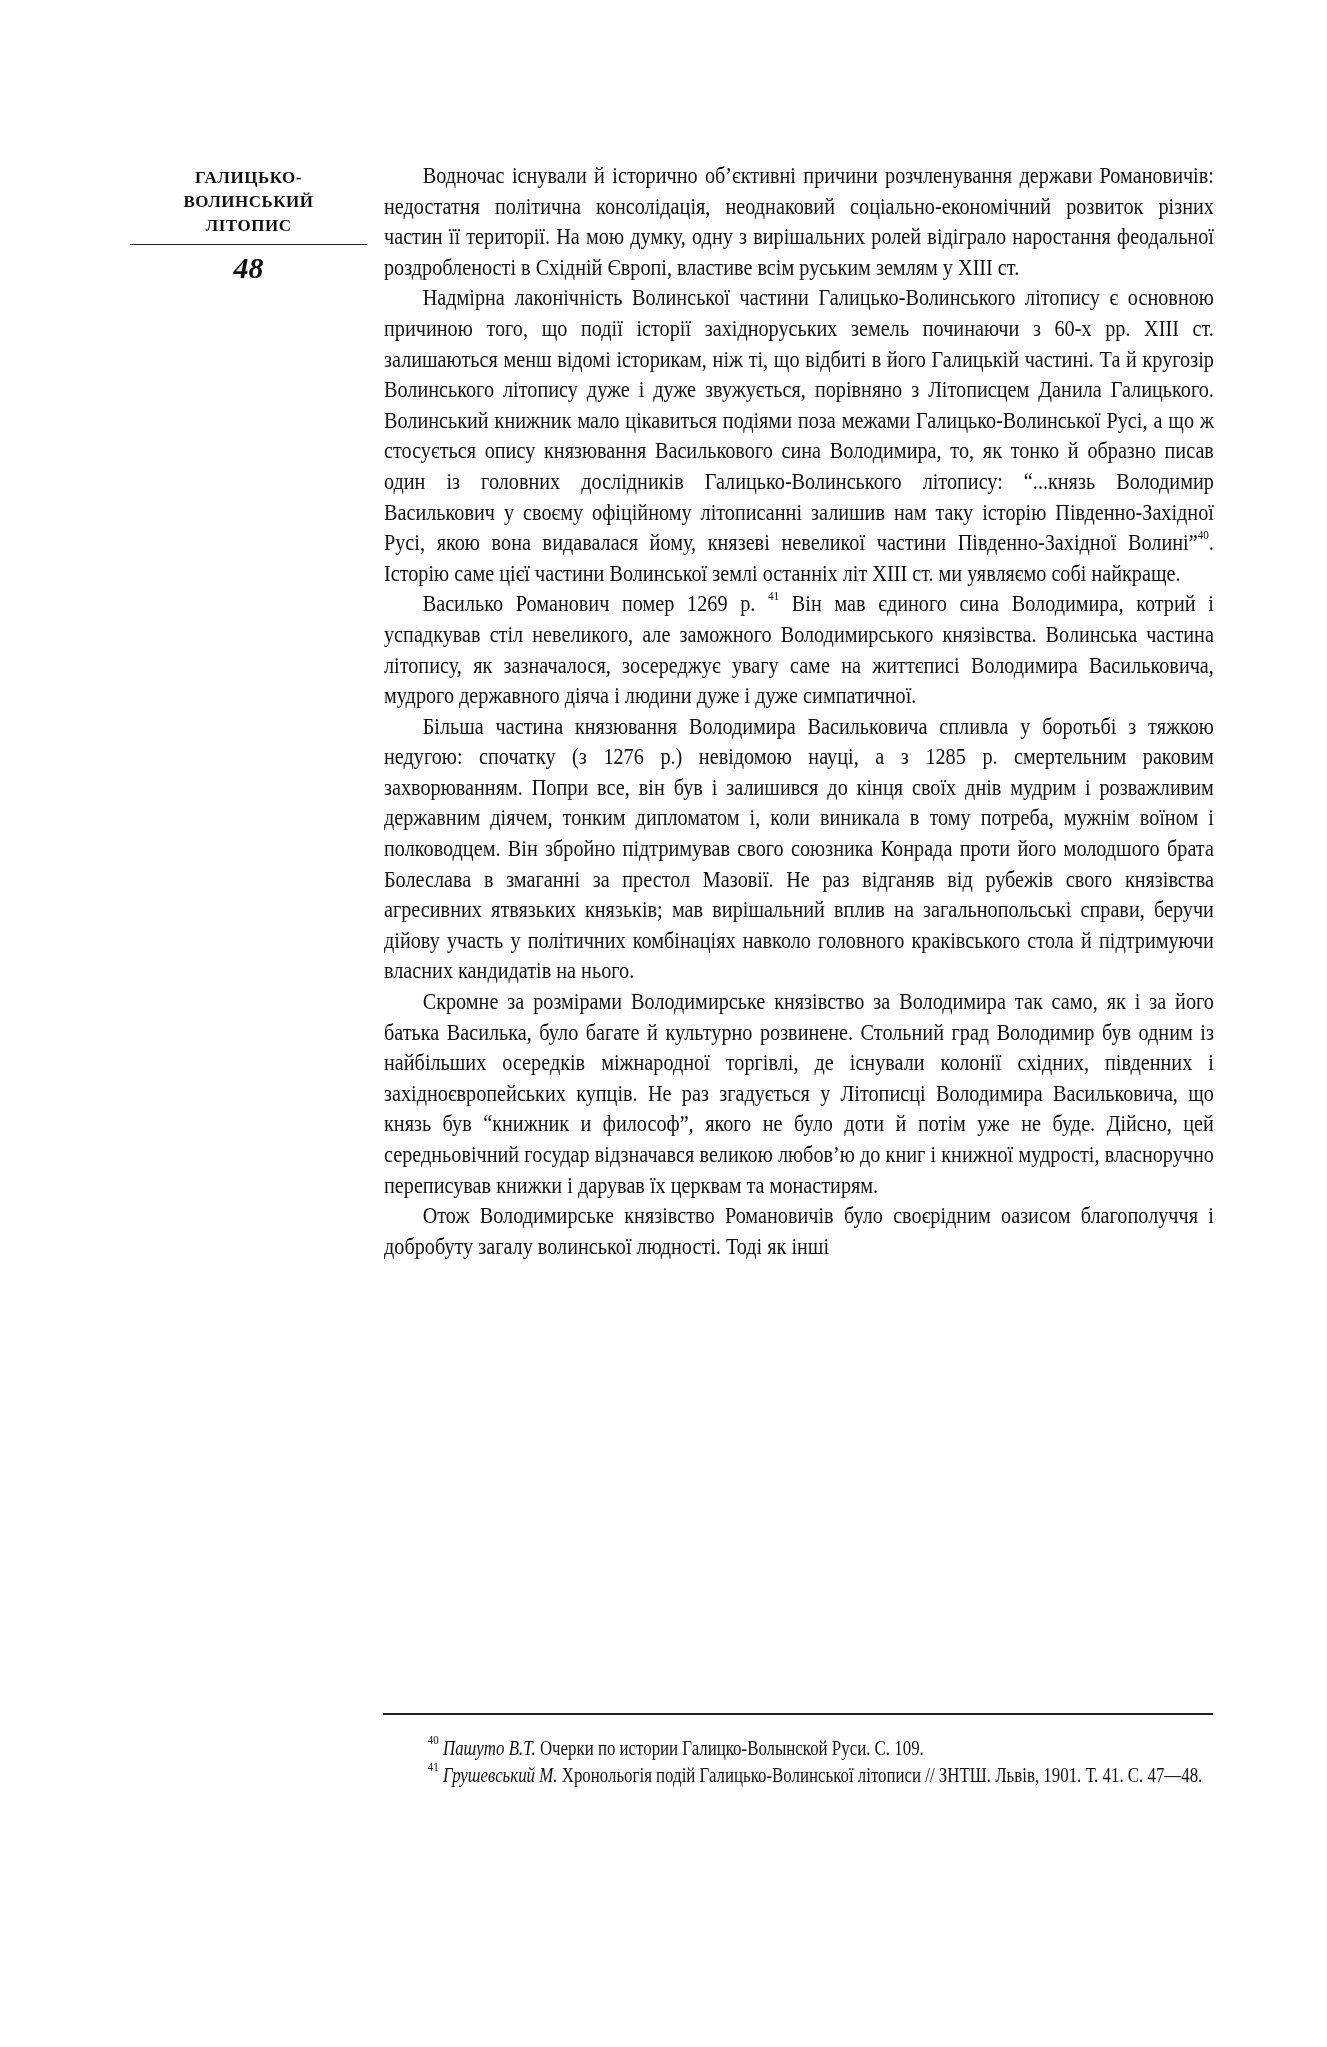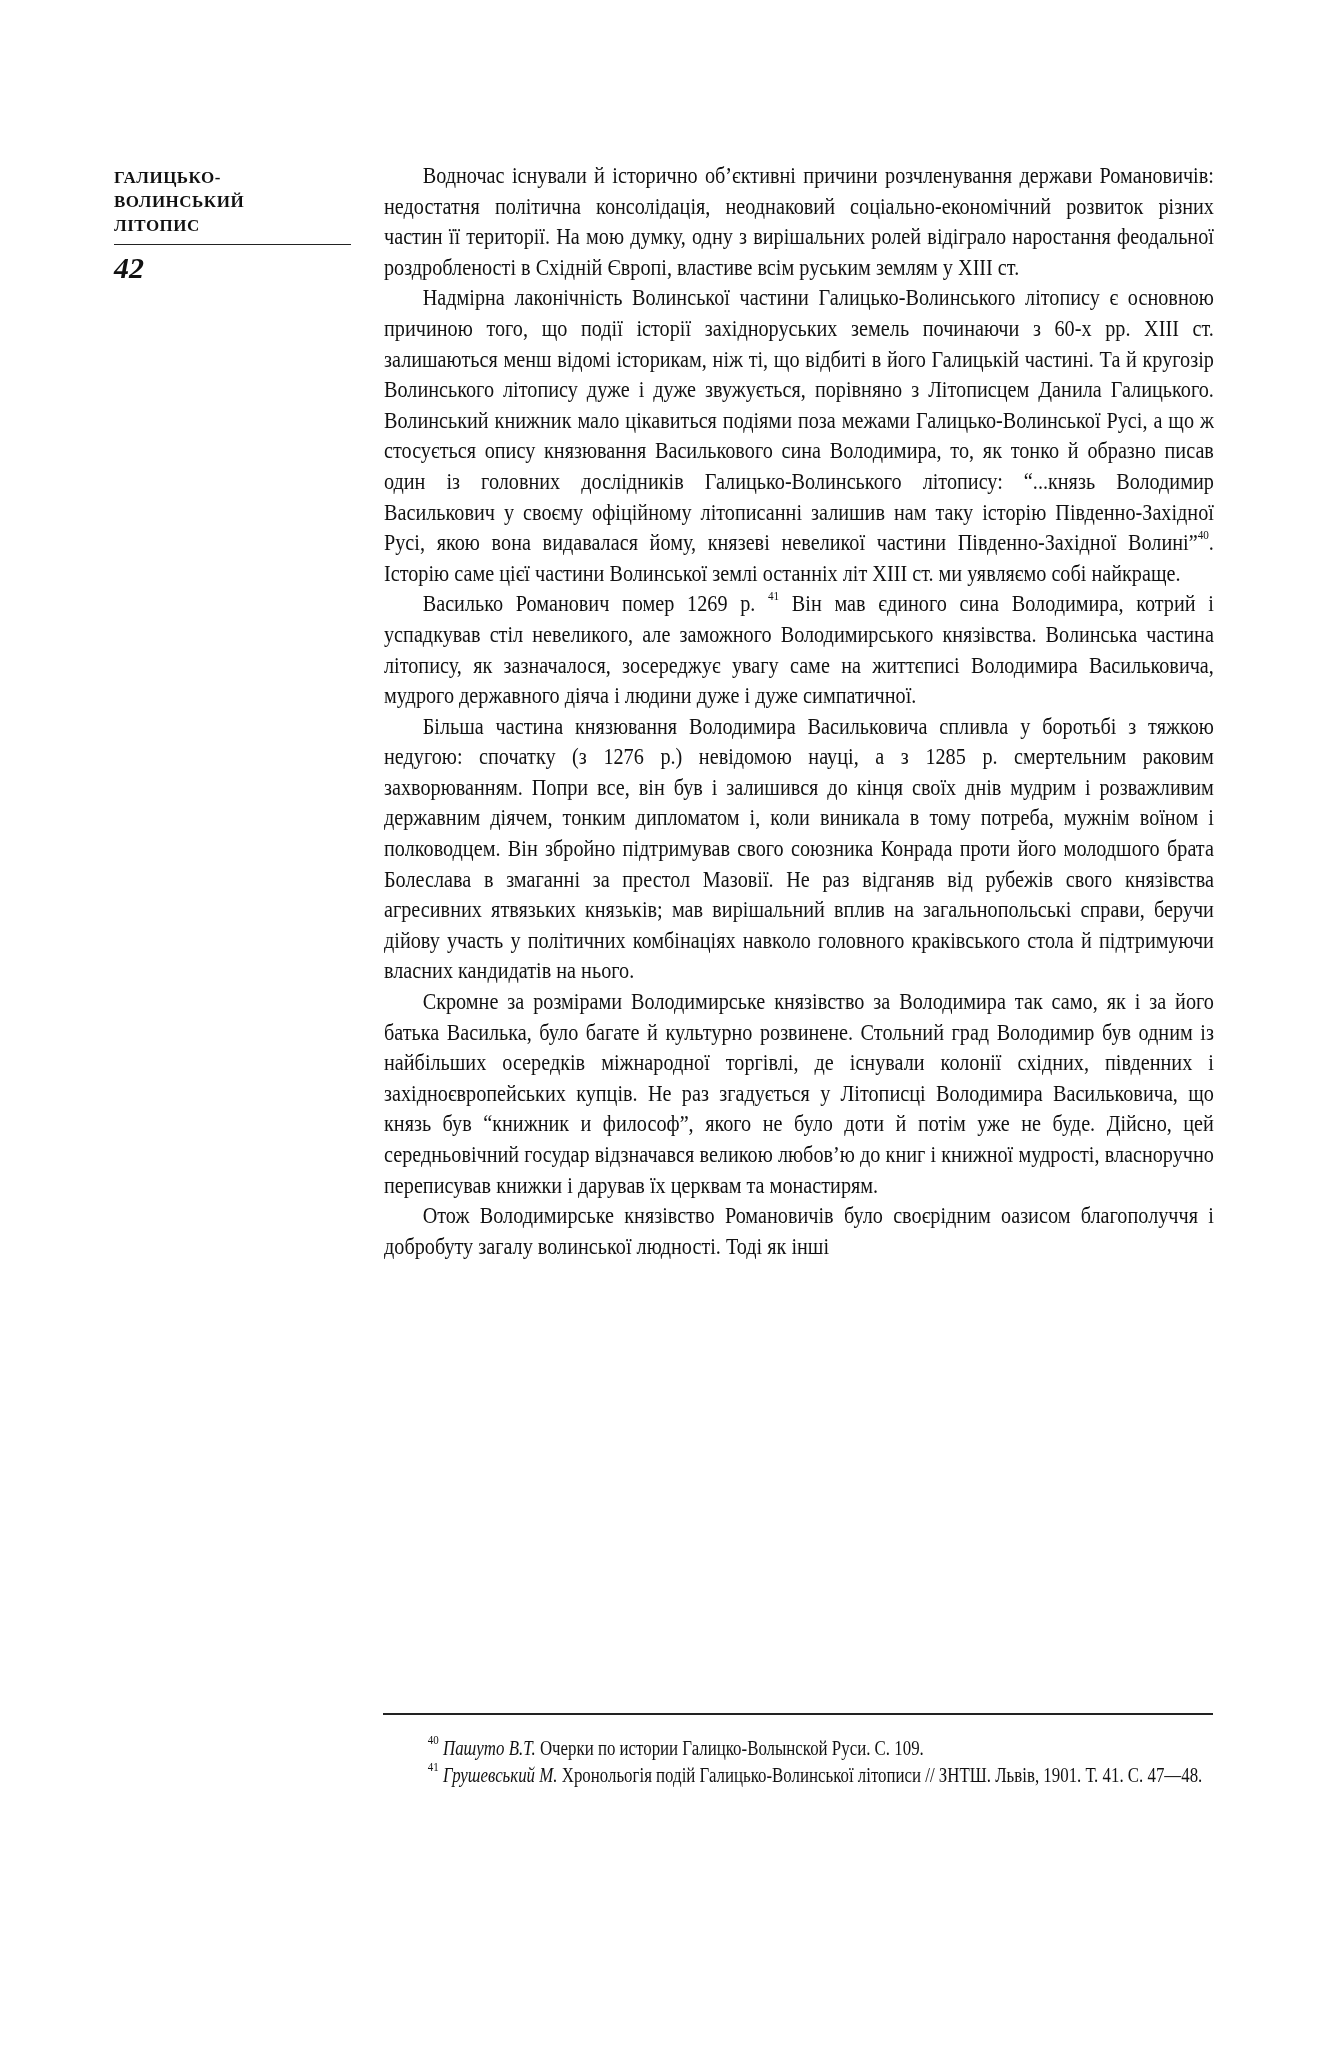--- a/index.html
+++ b/index.html
@@ -2,22 +2,22 @@
 <html><head>
 <meta charset="utf-8">
 <style>
   html, body { margin: 0; padding: 0; background: #ffffff; }
   body {
     width: 1327px; height: 2047px; position: relative; overflow: hidden;
     color: #111111;
     font-family: "Liberation Serif", serif;
   }
   .running-head {
-    position: absolute; left: 114px; top: 166px; width: 237px;
-    text-align: left;
+    position: absolute; left: 130px; top: 166px; width: 237px;
+    text-align: center;
   }
   .running-head .title {
     font-family: "Liberation Serif", serif;
     font-weight: bold; font-size: 17px; line-height: 24px;
     letter-spacing: 0.5px; text-transform: uppercase;
   }
   .running-head .rule {
     height: 0; border-top: 1.5px solid #222; margin: 6px 0 6px 0;
   }
   .running-head .page-num {
@@ -48,21 +48,21 @@
 </head>
 <body>
 
 <div class="running-head">
   <div class="title">
     <div>Галицько-</div>
     <div>Волинський</div>
     <div>літопис</div>
   </div>
   <div class="rule"></div>
-  <div class="page-num">42</div>
+  <div class="page-num">48</div>
 </div>
 
 <div class="main-text-wrap">
   <div class="main-text-inner" id="body-inner">
       <p><span>Водночас існували й історично об’єктивні причини розчленування держави Романовичів: недостатня політична консолідація, неоднаковий соціально-економічний розвиток різних частин її території. На мою думку, одну з вирішальних ролей відіграло наростання феодальної роздробленості в Східній Європі, властиве всім руським землям у XIII ст.</span></p>
       <p><span>Надмірна лаконічність Волинської частини Галицько-Волинського літопису є основною причиною того, що події історії західноруських земель починаючи з 60-х рр. XIII ст. залишаються менш відомі історикам, ніж ті, що відбиті в його Галицькій частині. Та й кругозір Волинського літопису дуже і дуже звужується, порівняно з Літописцем Данила Галицького. Волинський книжник мало цікавиться подіями поза межами Галицько-Волинської Русі, а що ж стосується опису князювання Василькового сина Володимира, то, як тонко й образно писав один із головних дослідників Галицько-Волинського літопису: “...князь Володимир Василькович у своєму офіційному літописанні залишив нам таку історію Південно-Західної Русі, якою вона видавалася йому, князеві невеликої частини Південно-Західної Волині”</span><sup>40</sup><span>. Історію саме цієї частини Волинської землі останніх літ XIII ст. ми уявляємо собі найкраще.</span></p>
       <p><span>Василько Романович помер 1269 р. </span><sup>41</sup><span> Він мав єдиного сина Володимира, котрий і успадкував стіл невеликого, але заможного Володимирського князівства. Волинська частина літопису, як зазначалося, зосереджує увагу саме на життєписі Володимира Васильковича, мудрого державного діяча і людини дуже і дуже симпатичної.</span></p>
       <p><span>Більша частина князювання Володимира Васильковича спливла у боротьбі з тяжкою недугою: спочатку (з 1276 р.) невідомою науці, а з 1285 р. смертельним раковим захворюванням. Попри все, він був і залишився до кінця своїх днів мудрим і розважливим державним діячем, тонким дипломатом і, коли виникала в тому потреба, мужнім воїном і полководцем. Він збройно підтримував свого союзника Конрада проти його молодшого брата Болеслава в змаганні за престол Мазовії. Не раз відганяв від рубежів свого князівства агресивних ятвязьких князьків; мав вирішальний вплив на загальнопольські справи, беручи дійову участь у політичних комбінаціях навколо головного краківського стола й підтримуючи власних кандидатів на нього.</span></p>
       <p><span>Скромне за розмірами Володимирське князівство за Володимира так само, як і за його батька Василька, було багате й культурно розвинене. Стольний град Володимир був одним із найбільших осередків міжнародної торгівлі, де існували колонії східних, південних і західноєвропейських купців. Не раз згадується у Літописці Володимира Васильковича, що князь був “книжник и философ”, якого не було доти й потім уже не буде. Дійсно, цей середньовічний государ відзначався великою любов’ю до книг і книжної мудрості, власноручно переписував книжки і дарував їх церквам та монастирям.</span></p>
       <p><span>Отож Володимирське князівство Романовичів було своєрідним оазисом благополуччя і добробуту загалу волинської людності. Тоді як інші</span></p>

